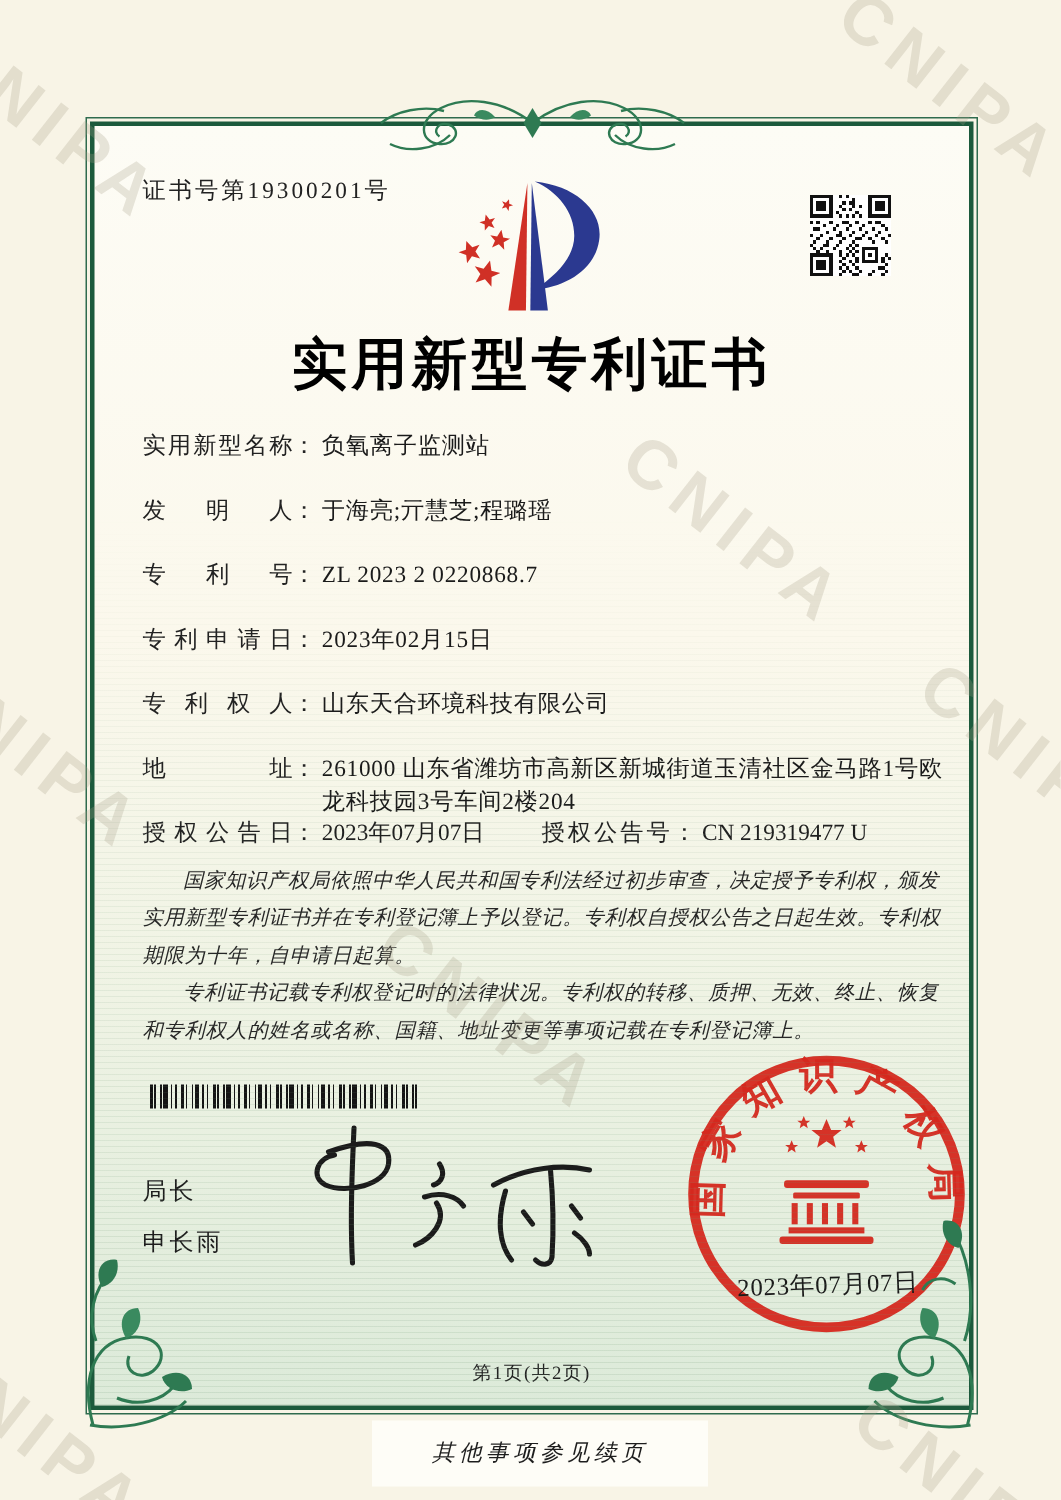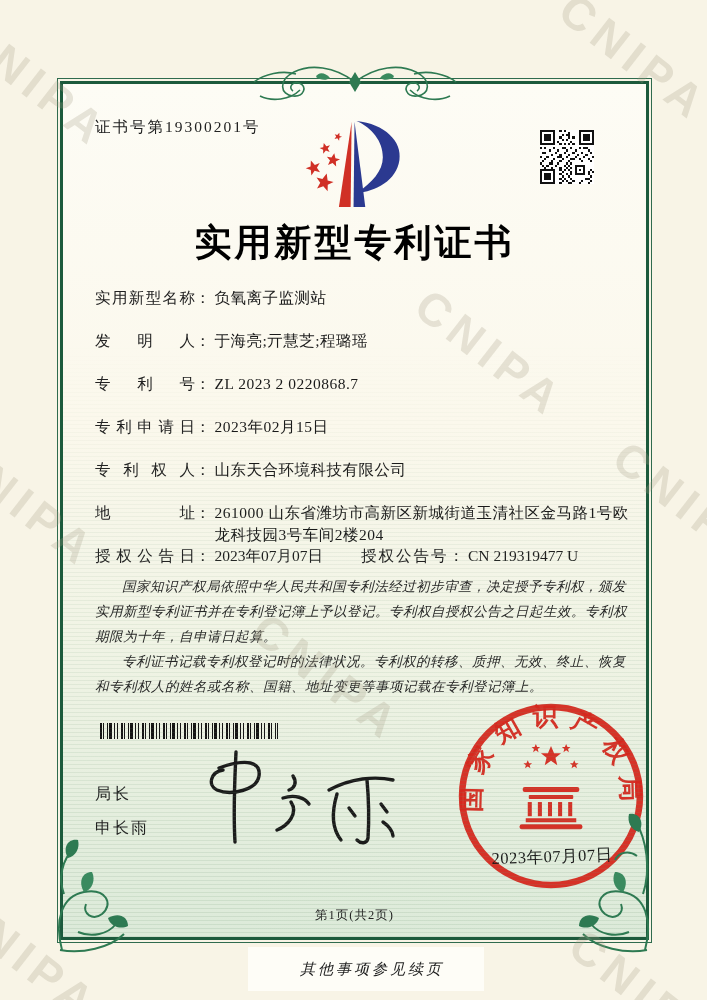--- a/index.html
+++ b/index.html
@@ -76,21 +76,21 @@
     position:absolute;left:22px;top:146px;width:150px;text-align:center;
     font-size:16.5px;color:#1a1a1a;letter-spacing:0.5px;transform:rotate(-2deg);white-space:nowrap;
   }
   .page-num{
     position:absolute;left:0;bottom:13px;width:100%;text-align:center;
     font-size:12.5px;letter-spacing:1px;color:#222;
   }
   .note-box{
     position:absolute;left:248px;top:947px;width:224px;height:44px;z-index:2;
     background:#fefdf7;text-align:center;line-height:44px;
-    font-size:15px;font-style:italic;letter-spacing:3px;color:#1d1d1d;padding-left:12px;
+    font-size:15px;font-style:italic;letter-spacing:3px;color:#1d1d1d;
   }
 </style>
 </head>
 <body>
 
 <span class="wm" style="left:-18px;top:8px;">CNIPA</span>
 <span class="wm" style="left:582px;top:-18px;">CNIPA</span>
 <span class="wm" style="left:438px;top:278px;">CNIPA</span>
 <span class="wm" style="left:-30px;top:428px;">CNIPA</span>
 <span class="wm" style="left:636px;top:430px;">CNIPA</span>

